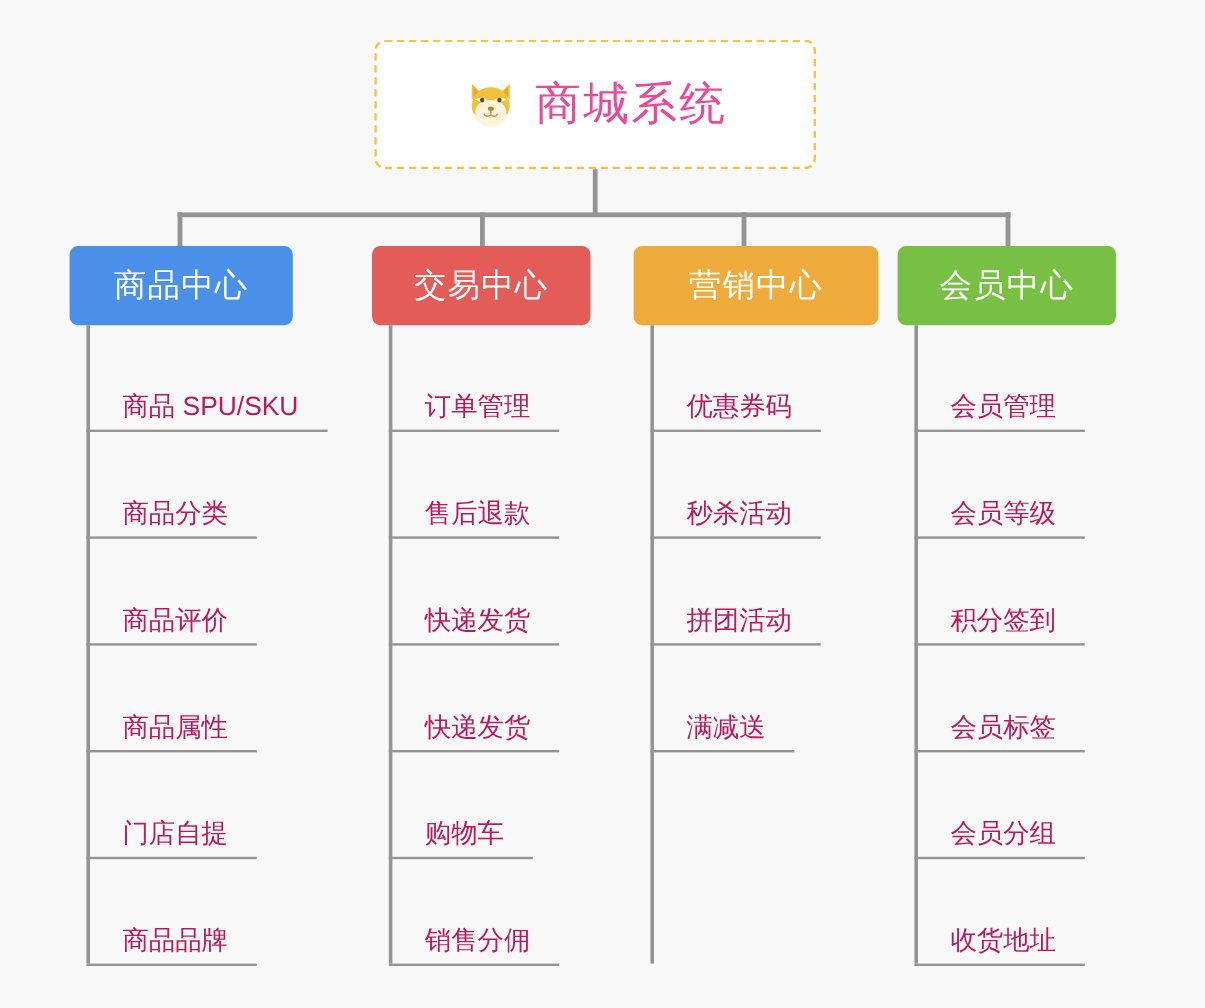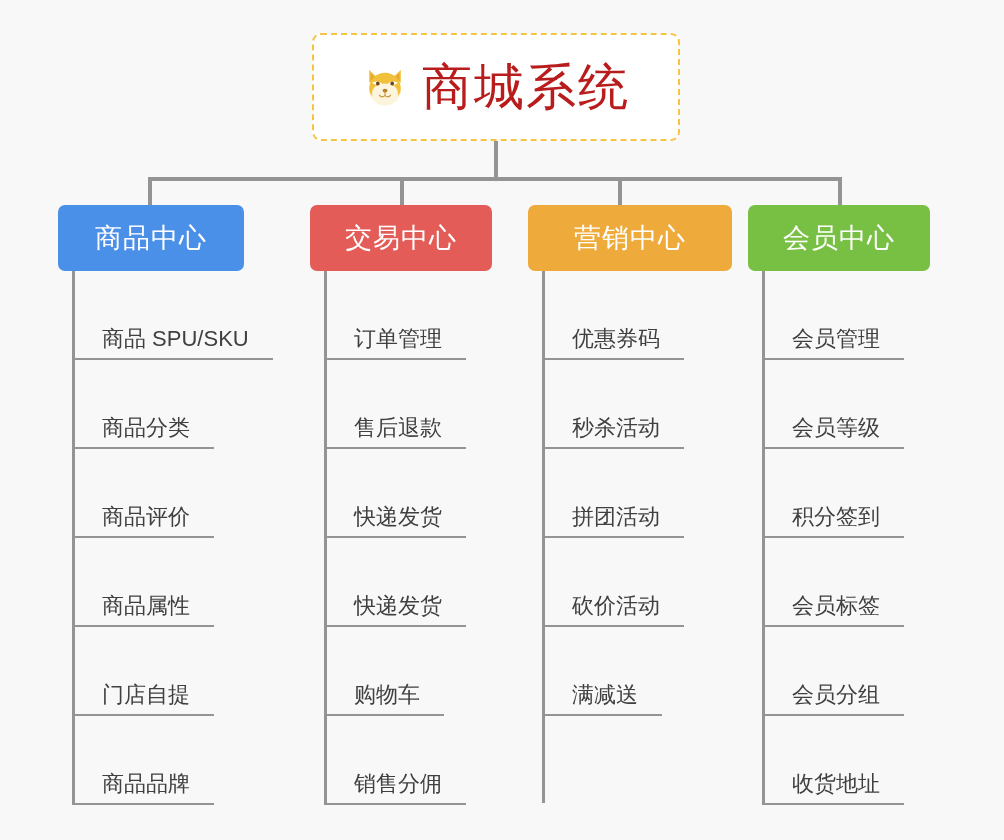--- a/index.html
+++ b/index.html
@@ -40,22 +40,22 @@
   .root-emoji {
     font-size: 40px;
     line-height: 1;
     display: block;
     width: 46px;
     height: 46px;
     position: relative;
   }
   .root-emoji svg { display: block; width: 46px; height: 46px; }
   .root-title {
-    font-size: 50px;
-    color: #b91c1c;
+    font-size: 38px;
+    color: #ec4899;
     letter-spacing: 2px;
     line-height: 1;
     white-space: nowrap;
   }
 
   
   .conn {
     position: absolute;
     background: #949494;
   }
@@ -96,21 +96,21 @@
     height: 89px;
     display: flex;
     align-items: flex-end;
     box-sizing: border-box;
   }
   .leaf-inner {
     display: inline-block;
     border-bottom: 2px solid #949494;
     padding: 0 24px 6px 30px;
     font-size: 22px;
-    color: #404040;
+    color: #be185d;
     white-space: nowrap;
     line-height: 1.25;
   }
 </style>
 </head>
 <body style="background: rgb(248, 248, 248);">
 
 <div id="mindmap">
 
   <div class="root-node">
@@ -208,23 +208,20 @@
       <div class="leaf">
           <span class="leaf-inner">优惠券码</span>
         </div>
       <div class="leaf">
           <span class="leaf-inner">秒杀活动</span>
         </div>
       <div class="leaf">
           <span class="leaf-inner">拼团活动</span>
         </div>
       <div class="leaf">
-          <span class="leaf-inner">砍价活动</span>
-        </div>
-      <div class="leaf">
           <span class="leaf-inner">满减送</span>
         </div>
     </div>
   </div>
 
   <div class="branch" style="left:748px; width:182px;">
     <div class="branch-header" style="background: rgb(120, 192, 67);">
       <span>会员中心</span>
     </div>
     <div class="branch-trunk" style="height: 532px;"></div>

